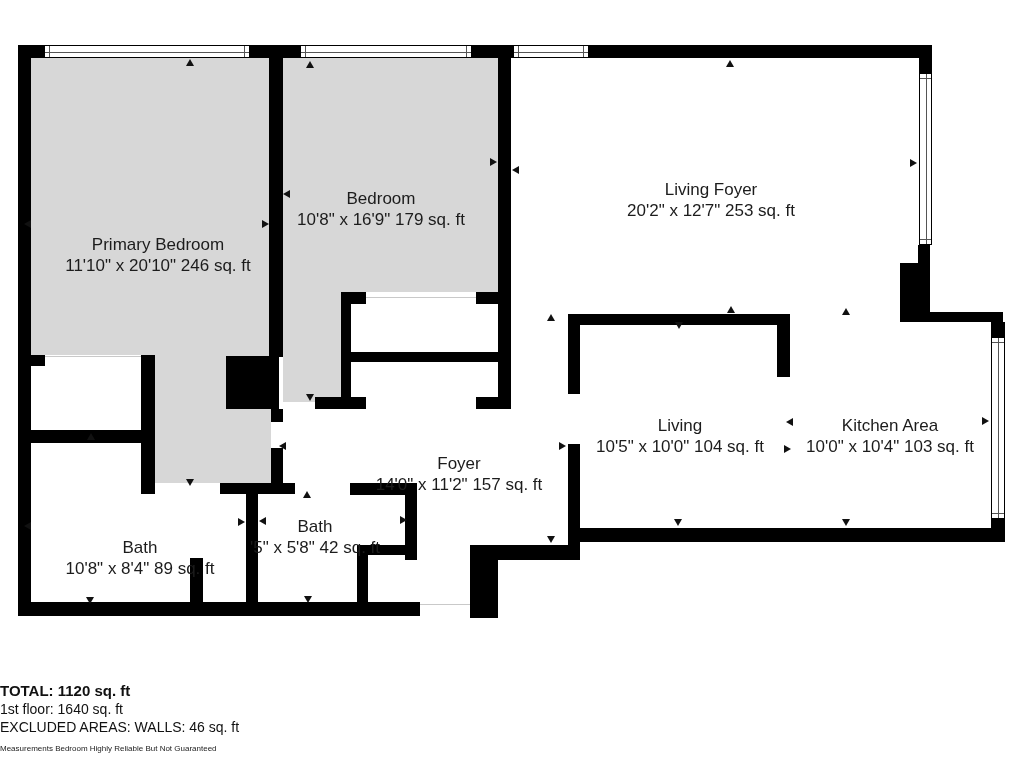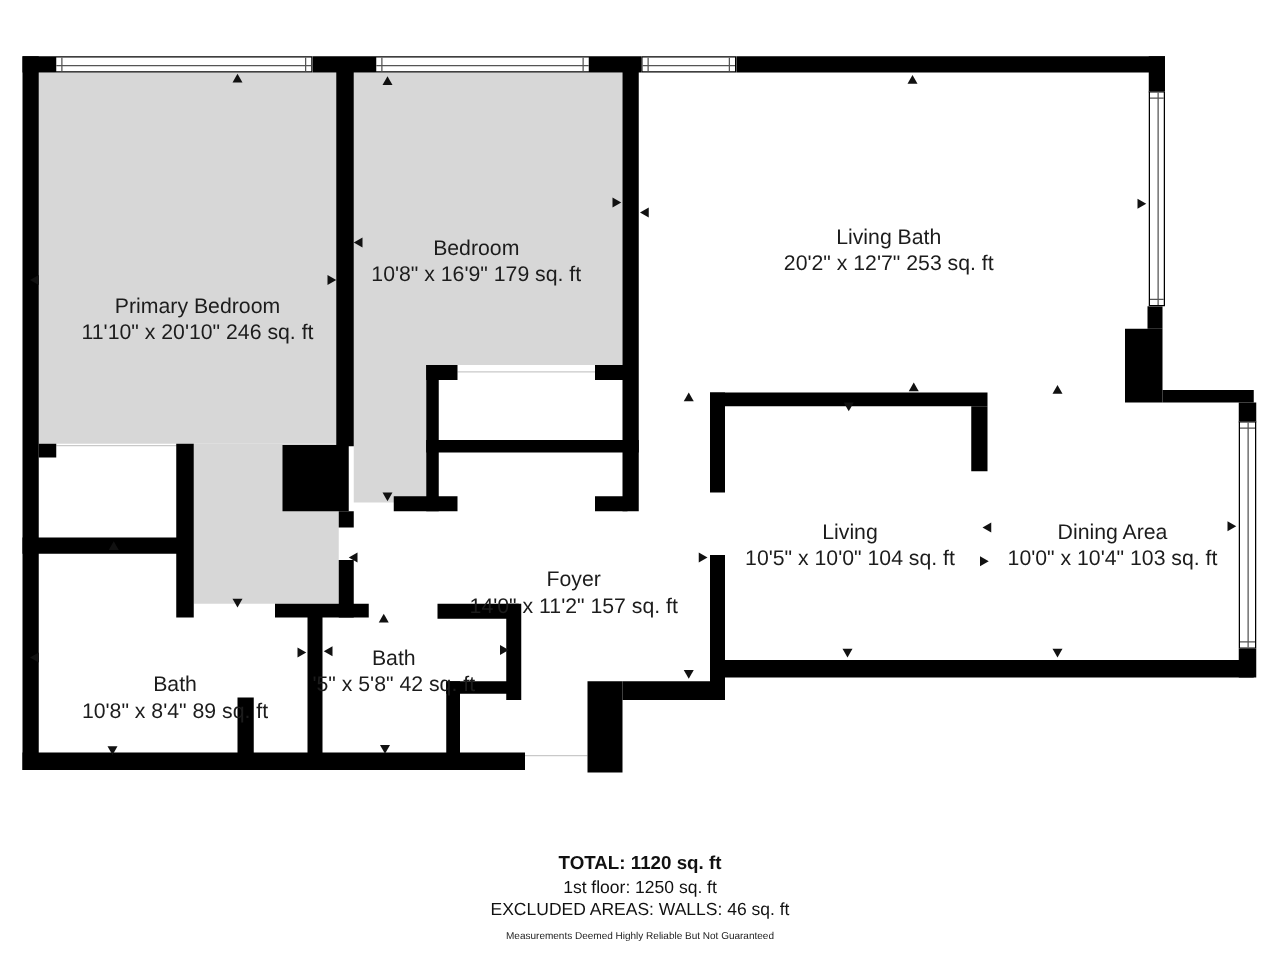--- a/index.html
+++ b/index.html
@@ -7,21 +7,21 @@
           font-family:"Liberation Sans", sans-serif;}
   #plan{position:absolute;left:0;top:0;width:1024px;height:768px;}
   .floor{position:absolute;background:#d7d7d7;z-index:1;}
   .wall{position:absolute;background:#000;z-index:3;}
   .thin{position:absolute;background:#c9c9c9;z-index:2;}
   .win{position:absolute;background:#fff;border:1px solid #000;box-sizing:border-box;z-index:4;}
   .win .mid,.win .cap{position:absolute;background:#555;}
   .arrow{position:absolute;width:0;height:0;z-index:6;}
   .room-label{position:absolute;transform:translate(-50%,-50%);text-align:center;z-index:5;
               color:#1c1c1c;white-space:nowrap;line-height:21px;font-size:17px;}
-  #footer{position:absolute;left:0;top:681px;width:1024px;text-align:center;color:#111;z-index:5;}
+  #footer{position:absolute;left:0;top:681px;width:1024px;text-align:left;color:#111;z-index:5;}
   .f-bold{font-size:15px;font-weight:bold;line-height:19px;}
   .f-reg{font-size:14px;line-height:18px;}
   .f-tiny{font-size:8px;line-height:10px;margin-top:8px;color:#222;}
 </style>
 </head>
 <body>
 
 <div id="canvas">
   <div id="plan">
       <div class="floor" style="left: 31px; top: 58px; width: 238px; height: 297px;"></div>
@@ -130,43 +130,43 @@
       <div class="arrow" style="left: 559px; top: 442px; border-top: 4px solid transparent; border-bottom: 4px solid transparent; border-left: 7px solid rgb(17, 17, 17);"></div>
       <div class="room-label" style="left: 158px; top: 255px; text-align: center;">
         <div>Primary Bedroom</div>
         <div>11'10" x 20'10" 246 sq. ft</div>
       </div>
       <div class="room-label" style="left: 381px; top: 209px;">
         <div>Bedroom</div>
         <div>10'8" x 16'9" 179 sq. ft</div>
       </div>
       <div class="room-label" style="left: 711px; top: 200px;">
-        <div>Living Bath</div>
+        <div>Living Foyer</div>
         <div>20'2" x 12'7" 253 sq. ft</div>
       </div>
       <div class="room-label" style="left: 680px; top: 436px;">
         <div>Living</div>
         <div>10'5" x 10'0" 104 sq. ft</div>
       </div>
       <div class="room-label" style="left: 890px; top: 436px;">
-        <div>Dining Area</div>
+        <div>Kitchen Area</div>
         <div>10'0" x 10'4" 103 sq. ft</div>
       </div>
       <div class="room-label" style="left: 459px; top: 474px; text-align: center;">
         <div>Foyer</div>
         <div>14'0" x 11'2" 157 sq. ft</div>
       </div>
       <div class="room-label" style="left: 140px; top: 558px;">
         <div>Bath</div>
         <div>10'8" x 8'4" 89 sq. ft</div>
       </div>
       <div class="room-label" style="left: 315px; top: 537px;">
         <div>Bath</div>
         <div>'5" x 5'8" 42 sq. ft</div>
       </div>
     </div>
   <div id="footer">
     <div class="f-bold">TOTAL: 1120 sq. ft</div>
-    <div class="f-reg">1st floor: 1250 sq. ft</div>
+    <div class="f-reg">1st floor: 1640 sq. ft</div>
     <div class="f-reg">EXCLUDED AREAS: WALLS: 46 sq. ft</div>
-    <div class="f-tiny">Measurements Deemed Highly Reliable But Not Guaranteed</div>
+    <div class="f-tiny">Measurements Bedroom Highly Reliable But Not Guaranteed</div>
   </div>
 </div>
 
 </body></html>

